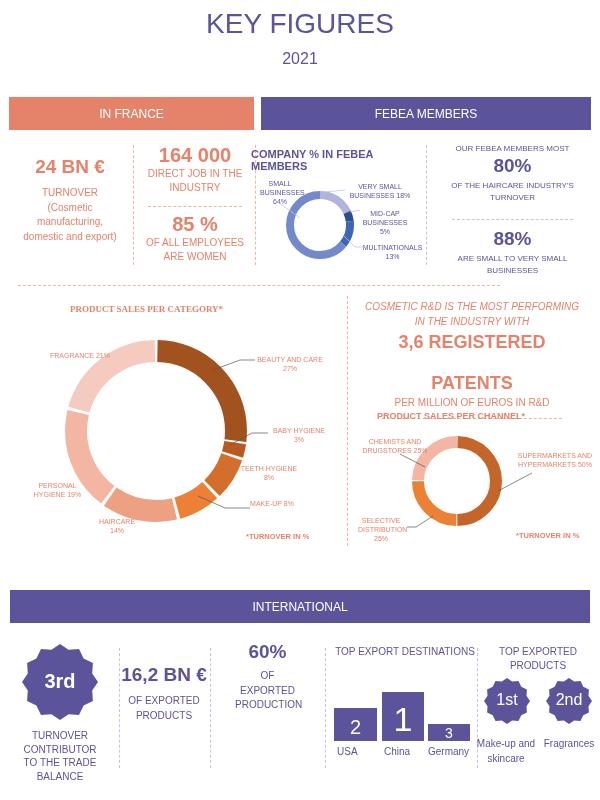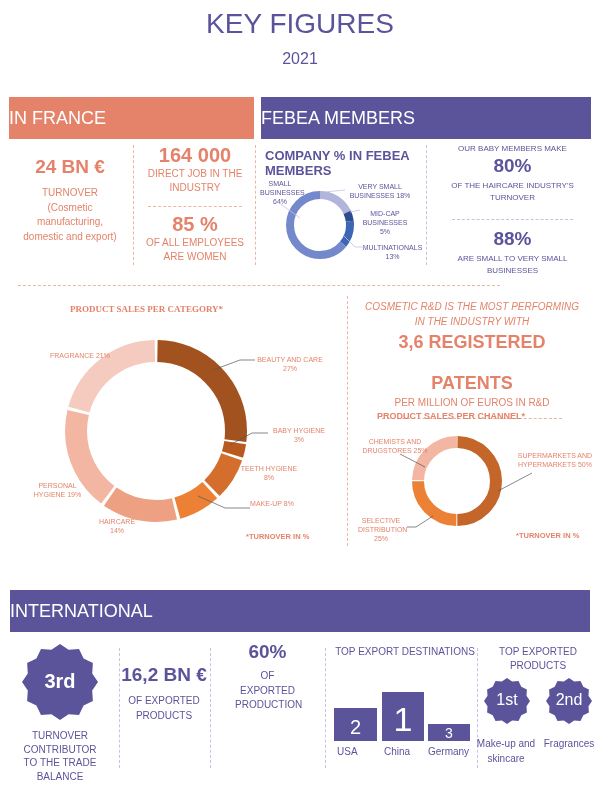--- a/index.html
+++ b/index.html
@@ -2,21 +2,21 @@
 <html><head>
 <meta charset="utf-8">
 <style>
   * { box-sizing: border-box; margin: 0; padding: 0; }
   html, body { width: 600px; height: 800px; background: #ffffff; overflow: hidden; }
   body { font-family: "Liberation Sans", sans-serif; position: relative; }
   .abs { position: absolute; }
   .center { text-align: center; }
   .title { left: 0; width: 600px; top: 8px; font-size: 28px; color: #5b549b; }
   .year { left: 0; width: 600px; top: 50px; font-size: 16px; color: #5b549b; }
-  .banner { height: 42px; color: #fff; font-size: 18px; display: flex; align-items: center; }
+  .banner { height: 33px; color: #fff; font-size: 12px; display: flex; align-items: center; justify-content: center; }
   .coral { color: #e4836a; }
   .purple { color: #5b549b; }
   .bold-big { font-weight: bold; }
   .small { font-size: 9.5px; line-height: 1.35; }
   .tiny { font-size: 7px; line-height: 1.3; }
   .vdash-coral { border-left: 1.5px dashed #f0b4a4; }
   .vdash-purple { border-left: 1.5px dashed #c6c2e4; }
   .hdash-coral { border-top: 1.5px dashed #f0b4a4; }
   .hdash-purple { border-top: 1.5px dashed #c6c2e4; }
   svg { display: block; }
@@ -42,21 +42,21 @@
 <div class="abs vdash-coral" style="left:133px; top:145px; height:120px;"></div>
 <div class="abs center coral" style="left:136px; top:144px; width:118px;">
   <div class="bold-big" style="font-size:20px;">164 000</div>
   <div class="small" style="font-size:10px;">DIRECT JOB IN THE INDUSTRY</div>
   <div class="hdash-coral" style="margin:12px 12px 6px;"></div>
   <div class="bold-big" style="font-size:20px;">85 %</div>
   <div class="small" style="font-size:10px;">OF ALL EMPLOYEES ARE WOMEN</div>
 </div>
 <div class="abs vdash-coral" style="left:255px; top:145px; height:120px;"></div>
 
-<div class="abs purple" style="left:265px; top:148px; width:160px; font-size:13px; font-weight:bold;">COMPANY % IN FEBEA MEMBERS</div>
+<div class="abs purple" style="left:251px; top:148px; width:160px; font-size:11px; font-weight:bold;">COMPANY % IN FEBEA MEMBERS</div>
 <svg class="abs" style="left:285px; top:190px;" width="70" height="70" viewBox="0 0 70 70">
   <g transform="translate(35,35) rotate(-90)" fill="none" stroke-width="8">
 
     <circle r="30" stroke="#b1b5dc" stroke-dasharray="33.9 188.5" stroke-dashoffset="0"></circle>
     <circle r="30" stroke="#2d4d8f" stroke-dasharray="9.4 188.5" stroke-dashoffset="-33.9"></circle>
     <circle r="30" stroke="#3d66b5" stroke-dasharray="24.5 188.5" stroke-dashoffset="-43.3"></circle>
     <circle r="30" stroke="#7389cc" stroke-dasharray="120.7 188.5" stroke-dashoffset="-67.8"></circle>
   </g>
 </svg>
 <div class="abs purple tiny center" style="left:260px; top:179px; width:40px;">SMALL BUSINESSES 64%</div>
@@ -65,21 +65,21 @@
 <div class="abs purple tiny center" style="left:360px; top:243px; width:65px;">MULTINATIONALS 13%</div>
 <svg class="abs" style="left:255px; top:180px;" width="175" height="90">
   <polyline points="20,20 45,38" stroke="#c6c2e4" fill="none" stroke-width="0.8"></polyline>
   <polyline points="70,12 90,10" stroke="#c6c2e4" fill="none" stroke-width="0.8"></polyline>
   <polyline points="95,32 105,30" stroke="#c6c2e4" fill="none" stroke-width="0.8"></polyline>
   <polyline points="88,55 100,67 112,67" stroke="#c6c2e4" fill="none" stroke-width="0.8"></polyline>
 </svg>
 <div class="abs vdash-purple" style="left:426px; top:145px; height:120px;"></div>
 
 <div class="abs center purple" style="left:430px; top:144px; width:165px;">
-  <div style="font-size:8px;">OUR BABY MEMBERS MAKE</div>
+  <div style="font-size:8px;">OUR FEBEA MEMBERS MOST</div>
   <div class="bold-big" style="font-size:19px; margin-top:2px;">80%</div>
   <div style="font-size:8px; line-height:1.5; margin-top:3px; padding:0 10px;">OF THE HAIRCARE INDUSTRY'S TURNOVER</div>
   <div class="hdash-purple" style="margin:15px 22px 8px;"></div>
   <div class="bold-big" style="font-size:19px;">88%</div>
   <div style="font-size:8px; line-height:1.5; margin-top:3px; padding:0 22px;">ARE SMALL TO VERY SMALL BUSINESSES</div>
 </div>
 
 <div class="abs hdash-coral" style="left:18px; top:285px; width:482px;"></div>
 
 <div class="abs coral" style="left:70px; top:304px; width:220px; font-size:9px; font-weight:bold;font-family:Liberation Serif, serif;">PRODUCT SALES PER CATEGORY*</div>

